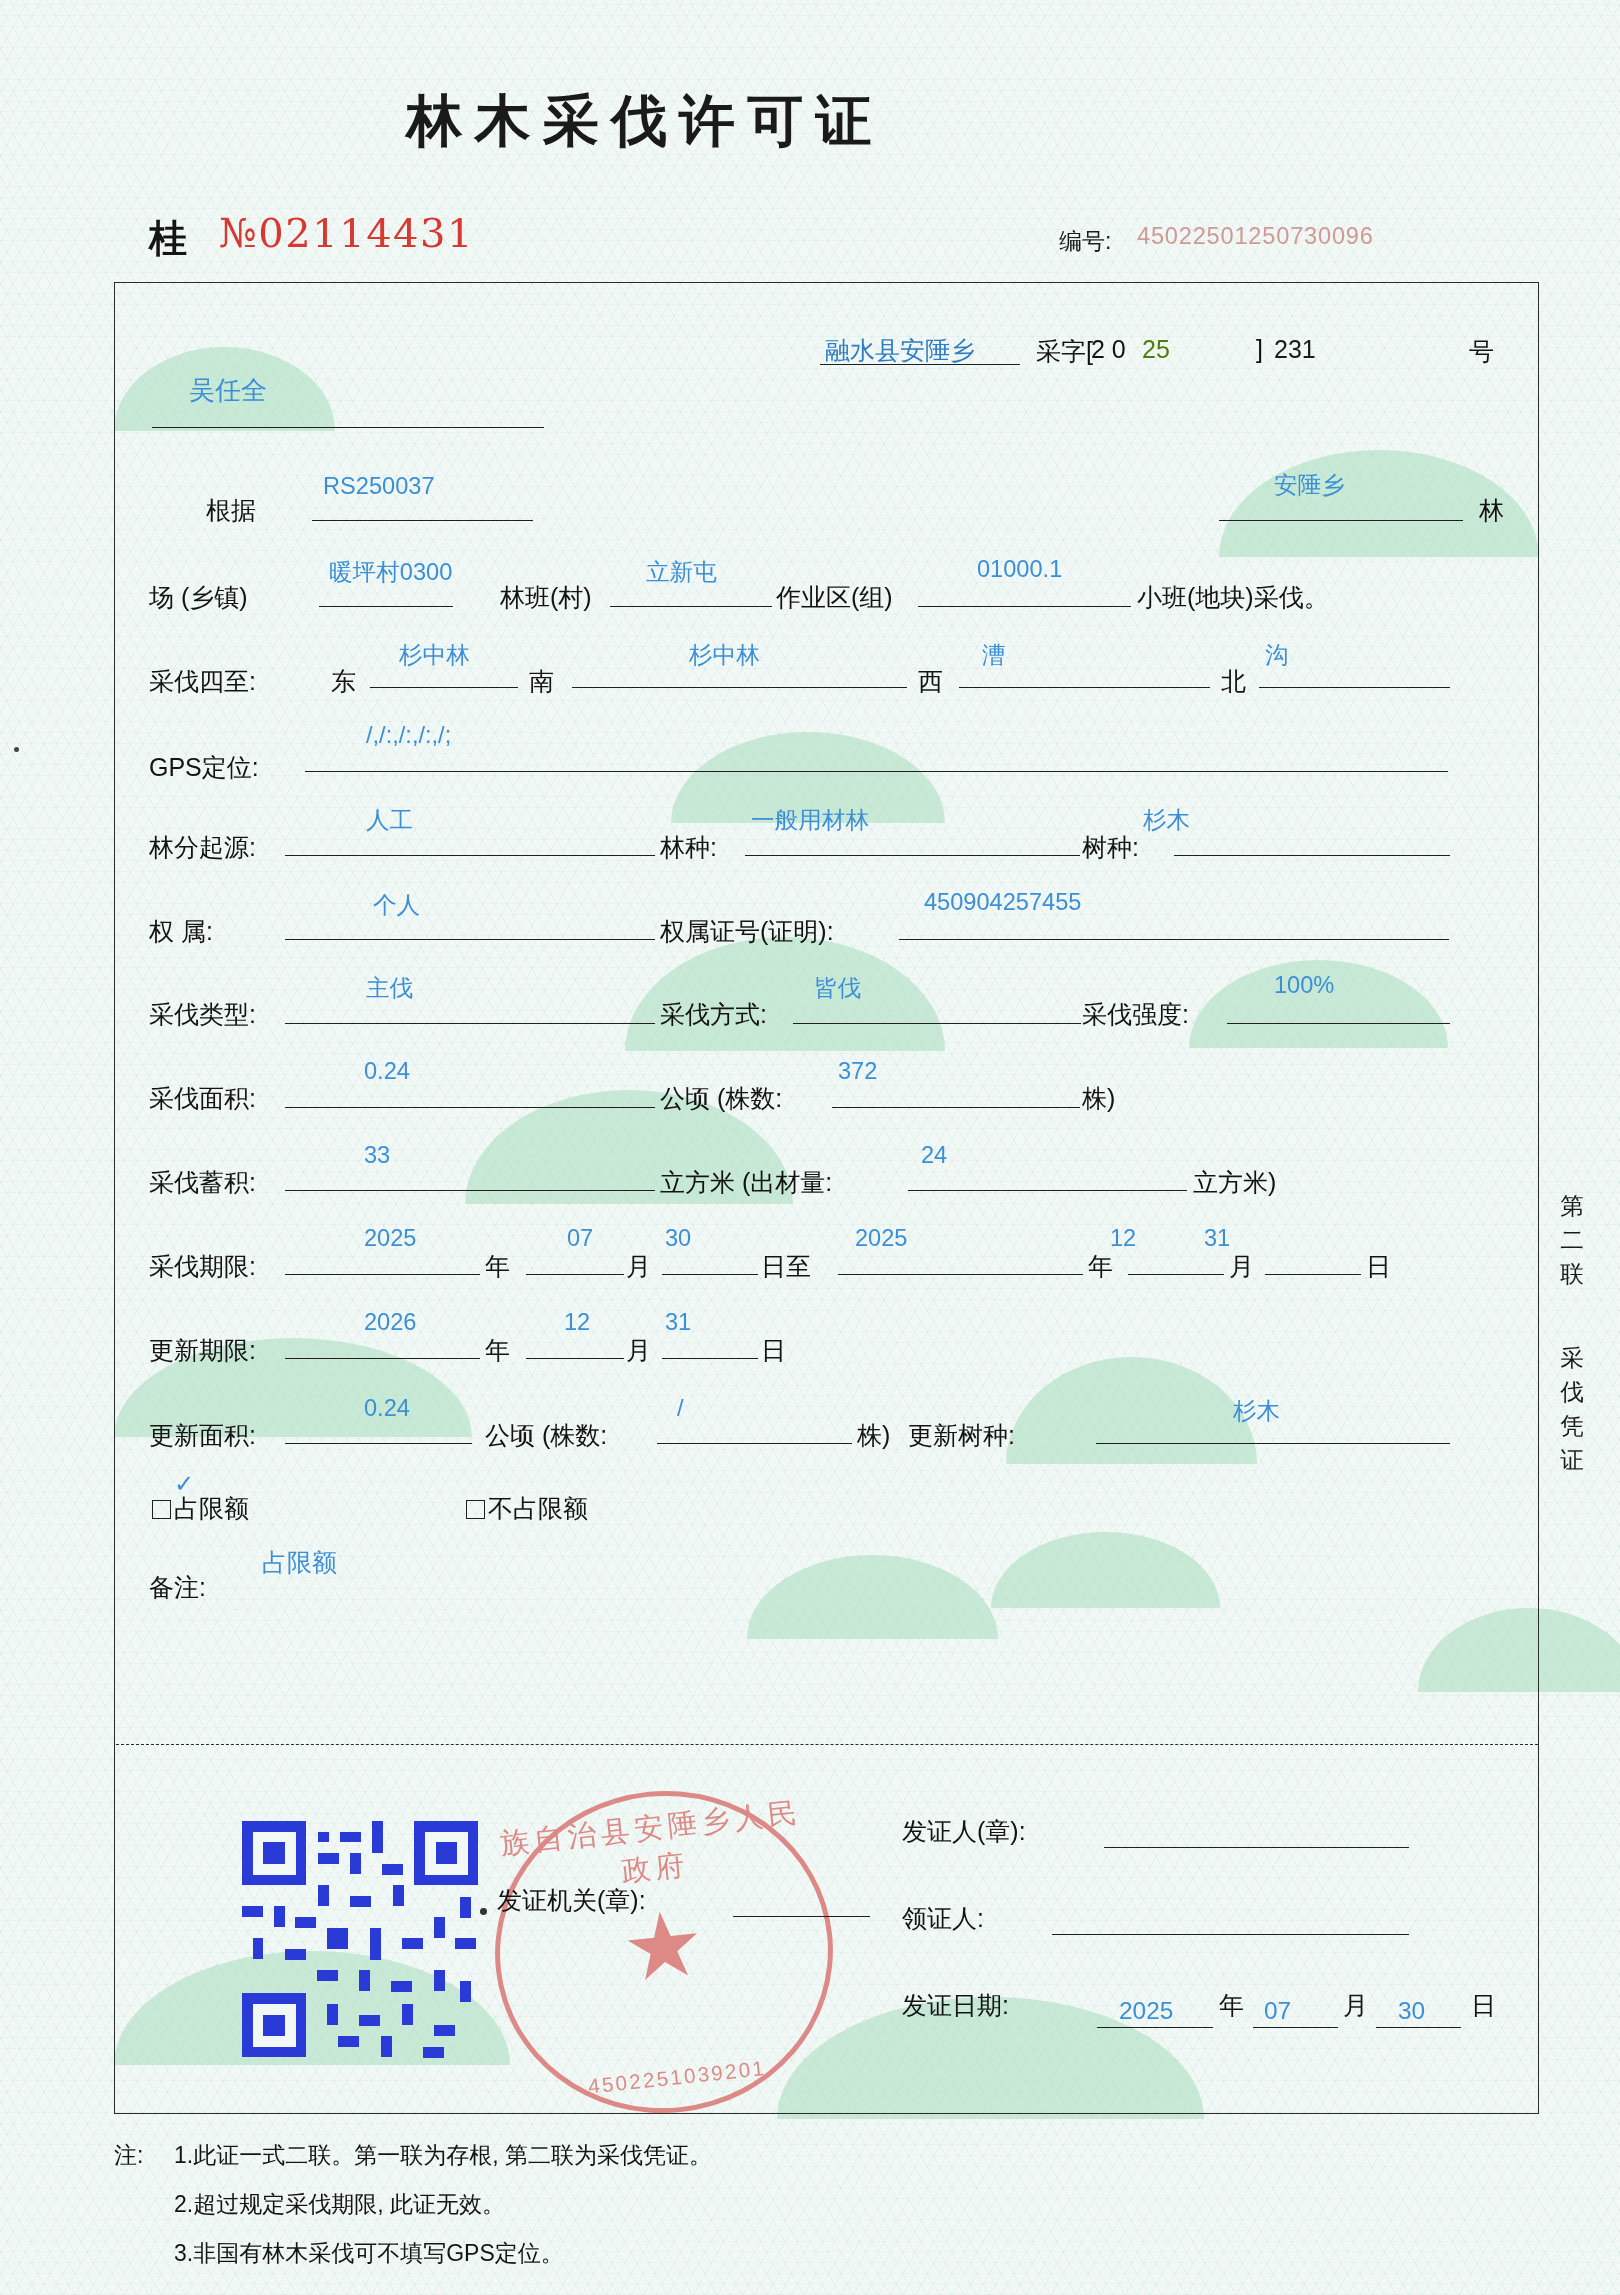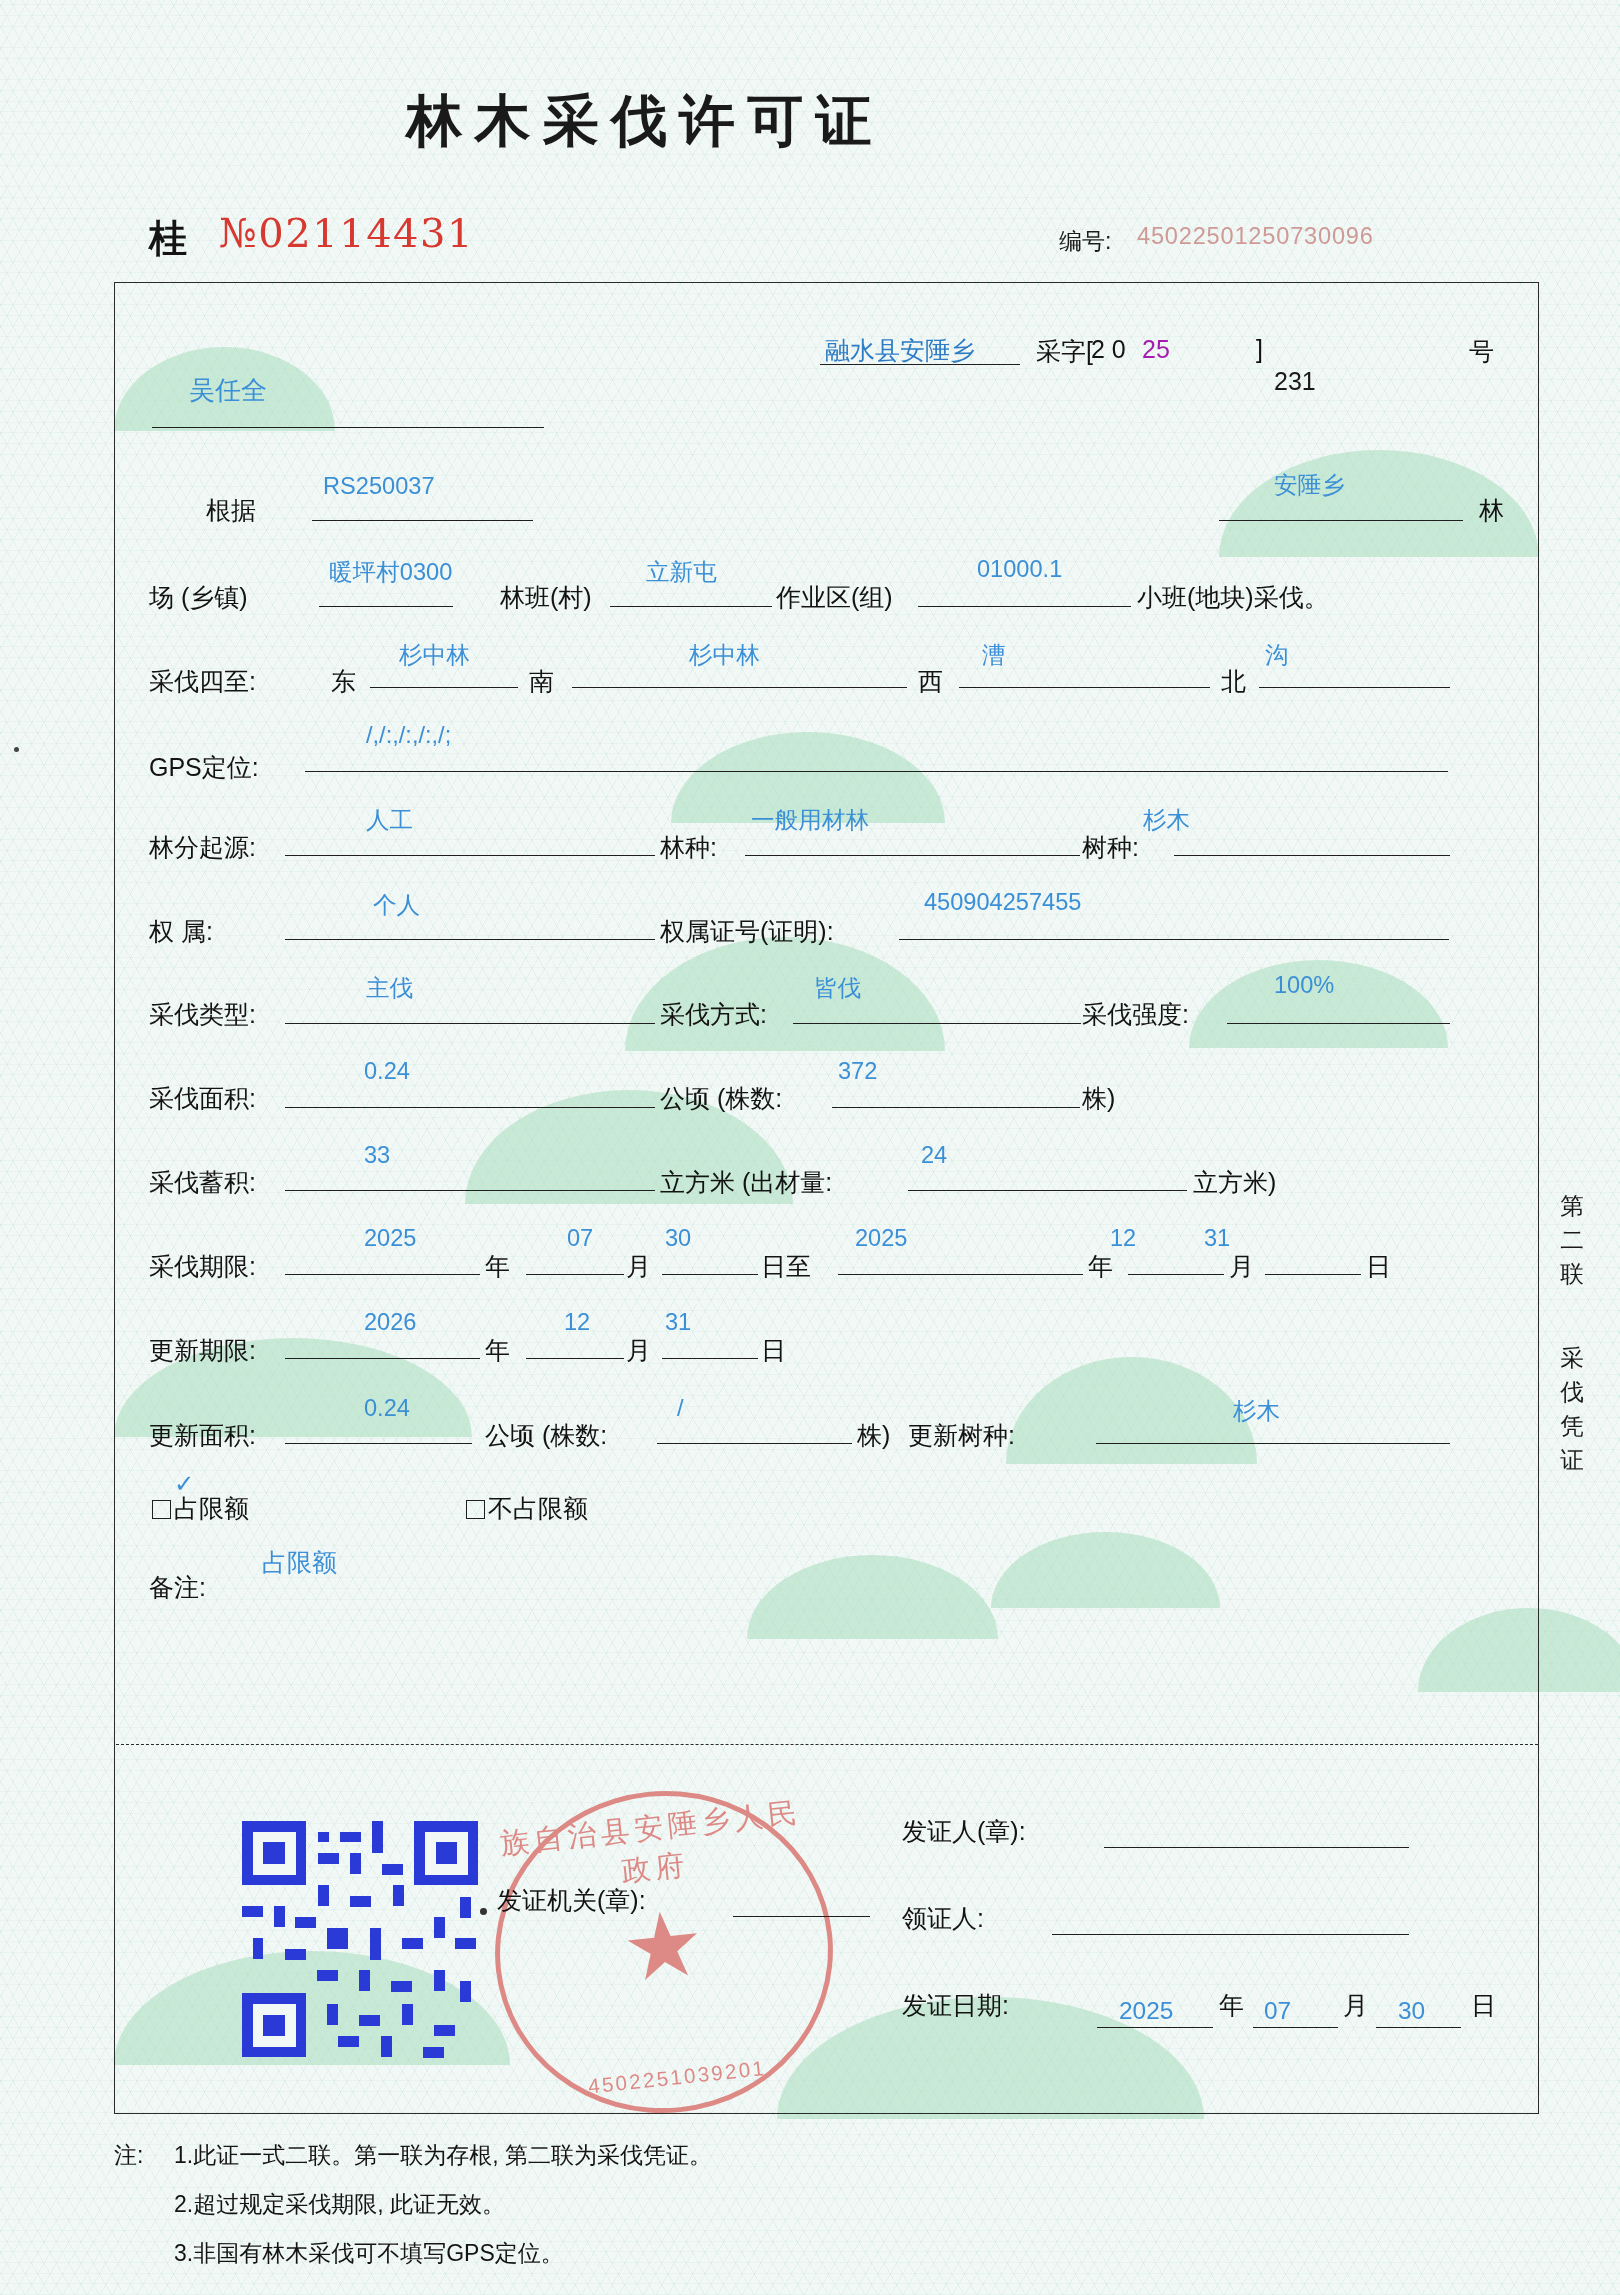--- a/index.html
+++ b/index.html
@@ -266,23 +266,23 @@
   <div id="frame"></div>
   <div id="dash-sep"></div>
 
   <div id="side-text">第二联</div>
   <div id="side-text2">采伐凭证</div>
 
   <div class="fill" style="left:825px; top:334px; font-size:25px; color:#2d7cc4;">融水县安陲乡</div>
   <div class="uline" style="left:820px; top:364px; width:200px;"></div>
   <div class="lbl" style="left:1036px; top:335px;">采字[</div>
   <div class="lbl" style="left:1091px; top:335px;">2 0</div>
-  <div class="fill" style="left:1142px; top:335px; color:#a21caf; font-size:25px;">25</div>
+  <div class="fill" style="left:1142px; top:335px; color:#4d7c0f; font-size:25px;">25</div>
   <div class="lbl" style="left:1256px; top:335px;">]</div>
-  <div class="fill" style="left:1274px; top:335px; color:#1a1a1a; font-size:25px;margin-top:32px;">231</div>
+  <div class="fill" style="left:1274px; top:335px; color:#1a1a1a; font-size:25px;">231</div>
   <div class="lbl" style="left:1469px; top:335px;">号</div>
 
   <div class="fill" style="left:189px; top:373px; font-size:26px;">吴任全</div>
   <div class="uline" style="left:152px; top:427px; width:392px;"></div>
 
   <div class="lbl" style="left:206px; top:494px;">根据</div>
   <div class="fill" style="left:323px; top:473px;">RS250037</div>
   <div class="uline" style="left:312px; top:520px; width:221px;"></div>
   <div class="fill" style="left:1274px; top:469px;">安陲乡</div>
   <div class="uline" style="left:1219px; top:520px; width:244px;"></div>

